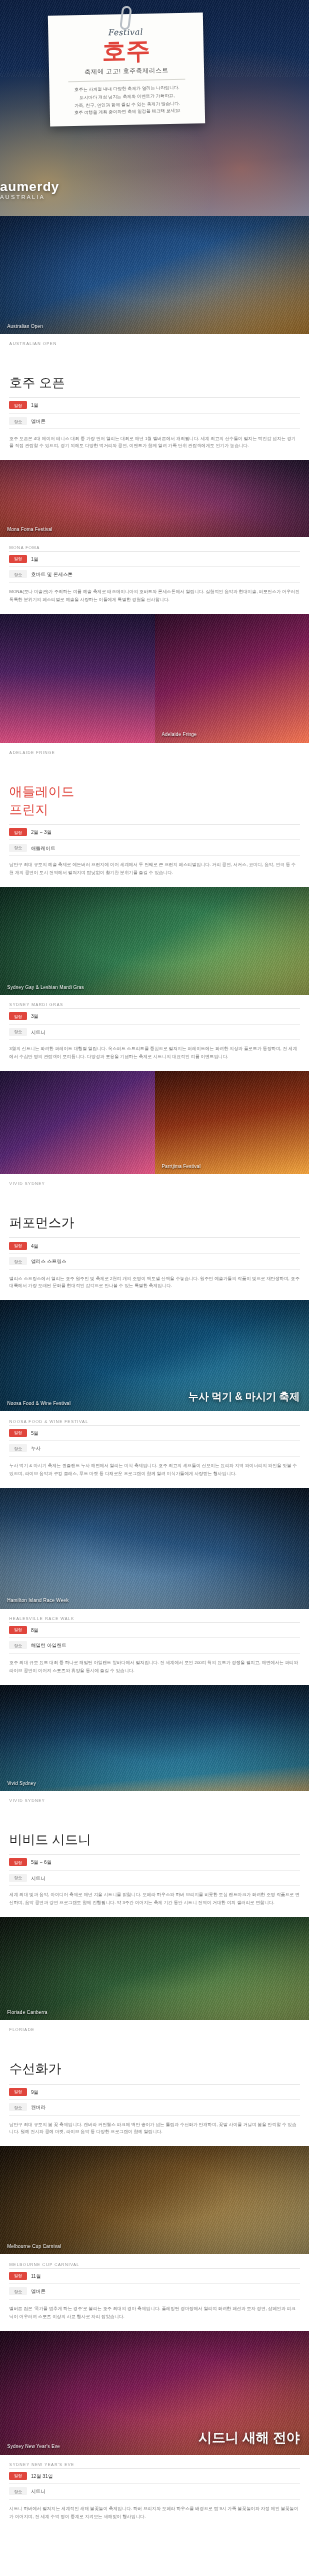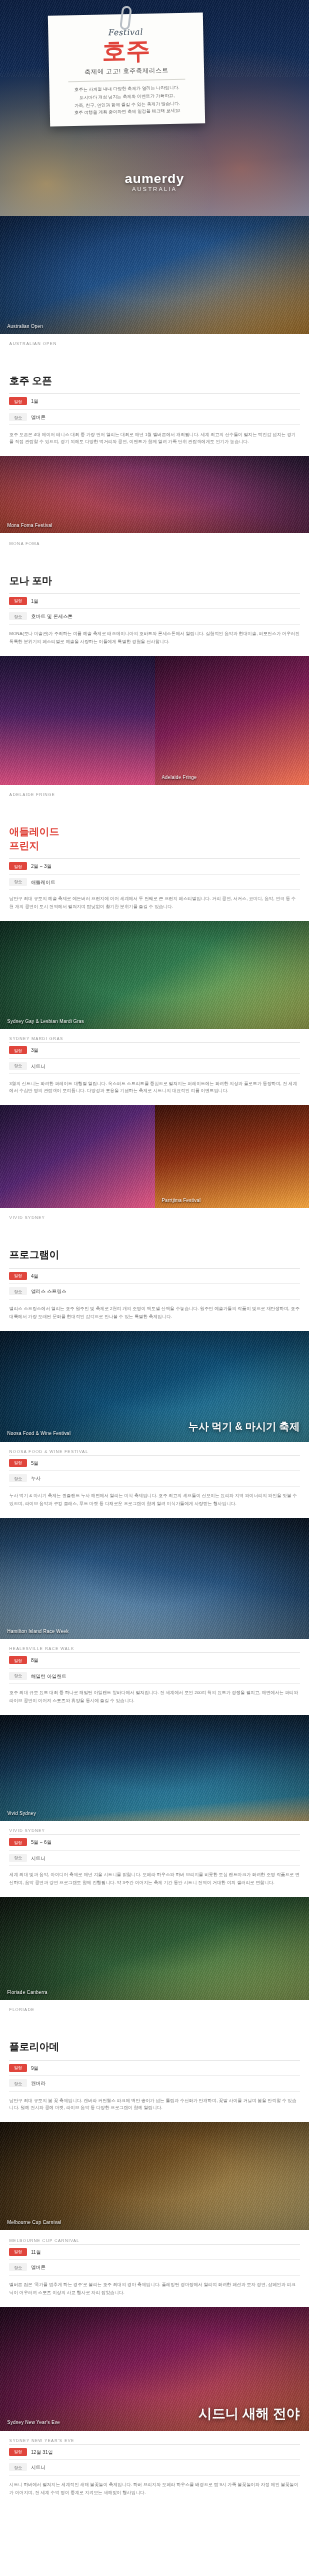--- a/index.html
+++ b/index.html
@@ -70,22 +70,22 @@
   .hero-sub {
     font-size: 6.2px;
     color: #4a4a4a;
     margin-top: 3.1px;
     letter-spacing: 0.3px;
   }
   .hero-rule { width: 86%; height: 0.5px; background: #d8d8d2; margin: 4.6px auto; }
   .hero-lines { font-size: 4.4px; line-height: 1.75; color: #6a6a6a; }
 
   .brand {
-    position: absolute; left: 0; right: 0; bottom: 24px;
-    text-align: center;
+    position: absolute; left: 0; right: 0; bottom: 16px;
+    text-align: left;
     color: #ffffff;
     font-size: 13.4px;
     font-weight: bold;
     letter-spacing: 0.5px;
     text-shadow: 0 1px 3.1px rgba(0,0,0,.5);
     margin-top: 8px;
   }
   .brand small { font-size: 5.7px; font-weight: normal; display:block; letter-spacing: 1.5px; opacity:.85; }
 
   
@@ -105,21 +105,21 @@
 
   .info {
     padding: 7.2px 9.3px 10.3px;
     background: #ffffff;
   }
   .info .eyebrow {
     font-size: 4.1px; color: #9a9a9a; letter-spacing: 0.6px; text-transform: uppercase;
     margin-bottom: 1px;
   }
   .info .title {
-    font-size: 10px; font-weight: bold; color: #222; margin-bottom: 5.2px; margin-top: 28px;
+    font-size: 13px; font-weight: normal; color: #222; margin-bottom: 5.2px; margin-top: 28px;
   }
   .info .title.red { color: #e0453c; }
   .rows { border-top: 0.5px solid #e9e9e9; }
   .row {
     display: flex; align-items: flex-start; gap: 4.1px;
     padding: 3.1px 0; border-bottom: 0.5px solid #f0f0f0;
   }
   .tag {
     flex: 0 0 auto; min-width: 17.5px; text-align: center;
     background: #f2f2f2; color: #666;
@@ -203,21 +203,20 @@
       </div>
     </div>
     <div class="desc">호주 오픈은 4대 메이저 테니스 대회 중 가장 먼저 열리는 대회로 매년 1월 멜버른에서 개최됩니다. 세계 최고의 선수들이 펼치는 박진감 넘치는 경기를 직접 관람할 수 있으며, 경기 외에도 다양한 먹거리와 공연, 이벤트가 함께 열려 가족 단위 관람객에게도 인기가 높습니다.</div>
   </div>
 
   <div class="photo g2 noise vign" style="height:77px">
     <div class="caption">Mona Foma Festival</div>
   </div>
   <div class="info">
     <div class="eyebrow">MONA FOMA</div>
-    <div class="title">모나 포마</div>
     <div class="rows">
       <div class="row">
         <span class="tag accent">일정</span>
         <span class="rowval">1월</span>
       </div>
       <div class="row">
         <span class="tag">장소</span>
         <span class="rowval">호바트 및 론세스톤</span>
       </div>
     </div>
@@ -266,21 +265,21 @@
   </div>
 
   <div class="strip">
     <div class="photo g12 noise" style="height:103px"></div>
     <div class="photo g6 noise" style="height:103px">
       <div class="caption">Parrtjima Festival</div>
     </div>
   </div>
   <div class="info">
     <div class="eyebrow">VIVID SYDNEY</div>
-    <div class="title">프로그램이</div>
+    <div class="title">퍼포먼스가</div>
     <div class="rows">
       <div class="row">
         <span class="tag accent">일정</span>
         <span class="rowval">4월</span>
       </div>
       <div class="row">
         <span class="tag">장소</span>
         <span class="rowval">앨리스 스프링스</span>
       </div>
     </div>
@@ -322,39 +321,40 @@
       </div>
     </div>
     <div class="desc">호주 최대 규모 요트 대회 중 하나로 해밀턴 아일랜드 앞바다에서 펼쳐집니다. 전 세계에서 모인 200여 척의 요트가 경쟁을 펼치고, 해변에서는 파티와 라이브 공연이 이어져 스포츠와 휴양을 동시에 즐길 수 있습니다.</div>
   </div>
 
   <div class="photo g10 noise vign" style="height:106px">
     <div class="caption">Vivid Sydney</div>
   </div>
   <div class="info">
     <div class="eyebrow">VIVID SYDNEY</div>
+    <div class="title">비비드 시드니</div>
     <div class="rows">
       <div class="row">
         <span class="tag accent">일정</span>
         <span class="rowval">5월 ~ 6월</span>
       </div>
       <div class="row">
         <span class="tag">장소</span>
         <span class="rowval">시드니</span>
       </div>
     </div>
     <div class="desc">세계 최대 빛과 음악, 아이디어 축제로 매년 겨울 시드니를 밝힙니다. 오페라 하우스와 하버 브리지를 비롯한 도심 랜드마크가 화려한 조명 작품으로 변신하며, 음악 공연과 강연 프로그램도 함께 진행됩니다. 약 3주간 이어지는 축제 기간 동안 시드니 전역이 거대한 야외 갤러리로 변합니다.</div>
   </div>
 
   <div class="photo g11 noise vign" style="height:103px">
     <div class="caption">Floriade Canberra</div>
   </div>
   <div class="info">
     <div class="eyebrow">FLORIADE</div>
-    <div class="title">플로리아데</div>
+    <div class="title">수선화가</div>
     <div class="rows">
       <div class="row">
         <span class="tag accent">일정</span>
         <span class="rowval">9월</span>
       </div>
       <div class="row">
         <span class="tag">장소</span>
         <span class="rowval">캔버라</span>
       </div>
     </div>

